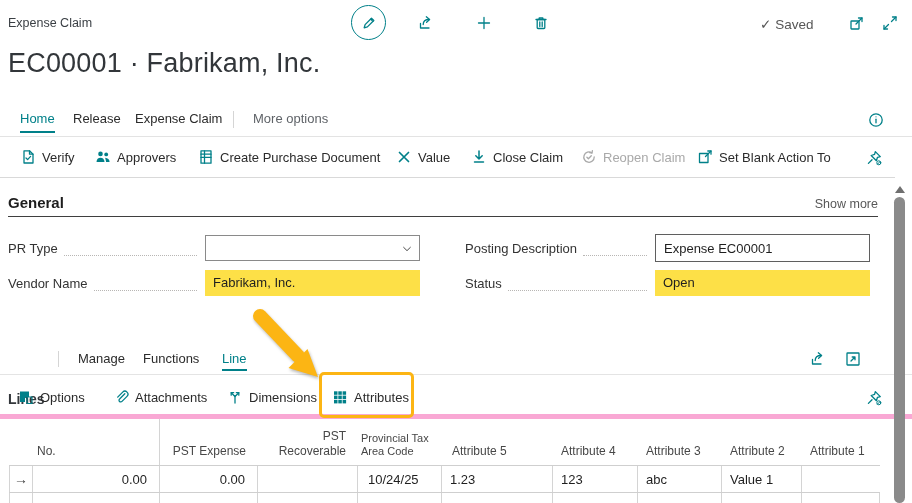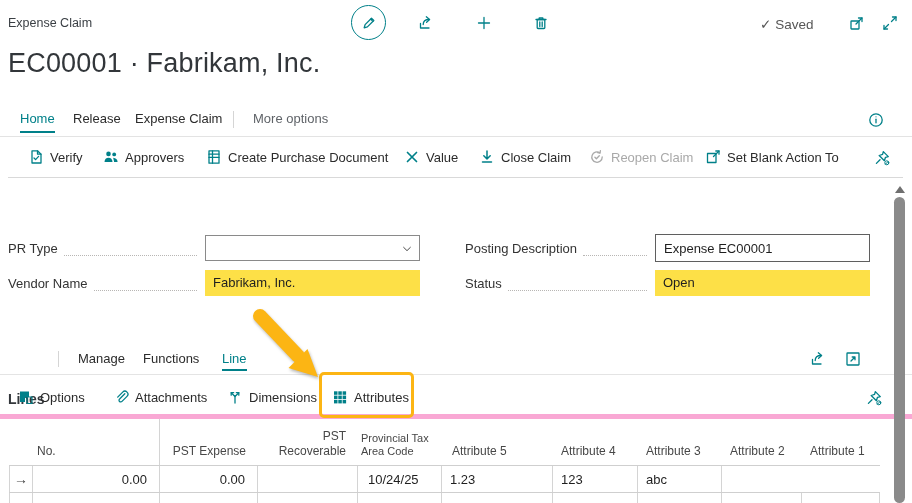--- a/index.html
+++ b/index.html
@@ -28,21 +28,21 @@
 
   
   .menubar { position:absolute; left:0; top:103px; width:912px; height:34px;
     border-bottom:1px solid #e3e3e3; }
   .mtab { position:absolute; top:8px; font-size:13px; color:#2b2b2b; cursor:pointer; padding-bottom:7px; }
   .mtab.active { color:#008089; box-shadow:inset 0 -2px 0 #008089; }
   .mtab.muted { color:#5f6368; }
   .vsep { position:absolute; width:1px; background:#d5d5d5; }
 
   
-  .actionbar { position:absolute; left:8px; top:138px; width:895px; height:40px;
+  .actionbar { position:absolute; left:0; top:138px; width:895px; height:40px;
     border-bottom:1px solid #d9d9d9; }
   .abtn { position:absolute; top:11px; display:flex; gap:6px; align-items:center;
     font-size:13px; color:#2b2b2b; cursor:pointer; white-space:nowrap; }
   .abtn .aic { color:#008089; }
   .abtn.disabled, .abtn.disabled .aic { color:#a9a9a9; cursor:default; }
 
   
   .gen-head { position:absolute; left:8px; top:192px; width:870px; height:25px;
     display:flex; justify-content:space-between; align-items:flex-end;
     border-bottom:1px solid #3f3f3f; padding-bottom:5px; }
@@ -253,20 +253,24 @@
     <span class="tb-ic" style="left:866px; top:12px">
         <svg class="ic" viewBox="0 0 16 16">
           <path d="M9.3 1.6l5 5-2.8.7-1.1 3.4-5.2-5.2 3.4-1.1z"></path>
           <path d="M6 9.7L2.4 13.4"></path>
           <circle cx="12.8" cy="12.8" r="2" style="stroke-width:1"></circle>
           <path d="M11.5 14.1l2.6-2.6" style="stroke-width:1"></path>
         </svg>
       </span>
   </div>
 
+  <div class="gen-head">
+    <h2>General</h2>
+    <span class="showmore">Show more</span>
+  </div>
 
   <div class="fcol left">
     <div class="field">
       <span class="lbl">PR Type</span>
       <span class="leader"></span>
       <span class="ctrl combobox">
         <span></span>
         <span class="chev">
             <svg viewBox="0 0 16 16" class="ic" style="width:12px;height:12px">
               <path d="M3.5 5.8L8 10.2l4.5-4.4"></path>
@@ -396,20 +400,21 @@
     </div>
     <div class="gr trow">
       <span class="td first">→</span>
       <span class="td r12">0.00</span>
       <span class="td r12">0.00</span>
       <span class="td l8"></span>
       <span class="td l10">10/24/25</span>
       <span class="td l8">1.23</span>
       <span class="td l8">123</span>
       <span class="td l8">abc</span>
+      <span class="td l8">Value 1</span>
     </div>
     <div class="gr trow partial">
       <span class="td first"></span>
       <span class="td"></span>
       <span class="td"></span>
       <span class="td"></span>
       <span class="td"></span>
       <span class="td"></span>
       <span class="td"></span>
       <span class="td"></span>

